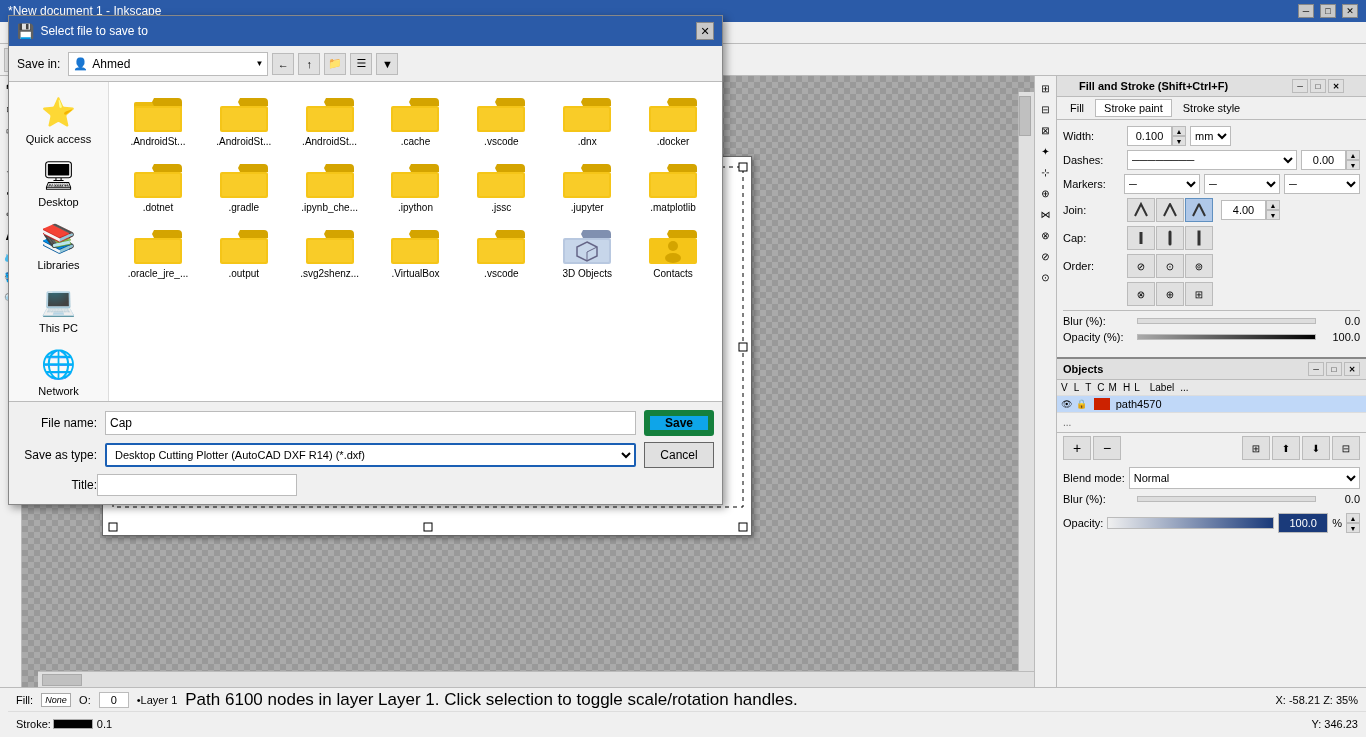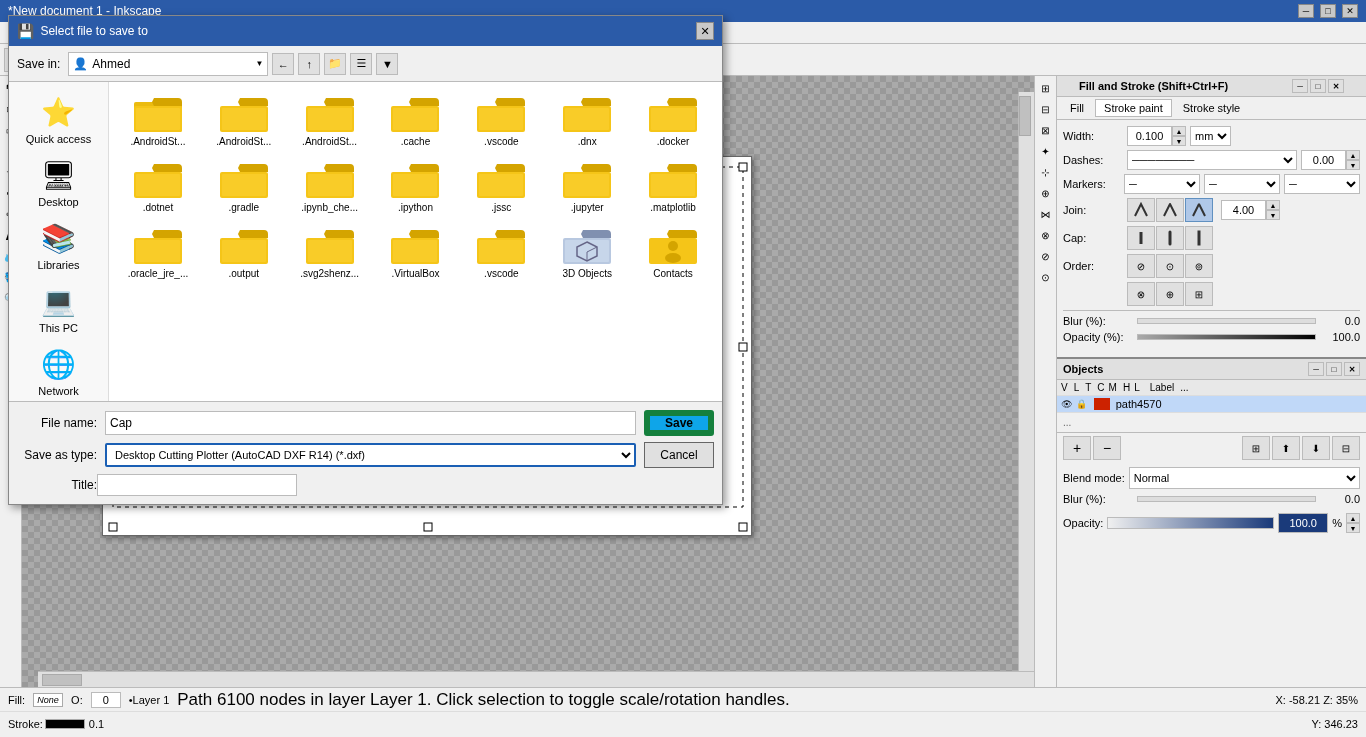--- a/index.html
+++ b/index.html
@@ -32,21 +32,21 @@
     .panel-tabs { display: flex; padding: 2px 4px; gap: 2px; border-bottom: 1px solid #bbb; background: #f0f0f0; }
     .panel-tab { padding: 2px 8px; font-size: 11px; cursor: pointer; border: 1px solid transparent; }
     .panel-tab.active { border: 1px solid #bbb; background: #fff; }
     .objects-header { background: #e0e0e0; padding: 3px 6px; border-bottom: 1px solid #bbb; font-size: 11px; font-weight: bold; display: flex; align-items: center; justify-content: space-between; }
 
     
     .canvas-area { position: absolute; top: 76px; left: 22px; right: 310px; bottom: 50px; background: #888; overflow: hidden; }
     .canvas-white { position: absolute; top: 80px; left: 80px; width: 650px; height: 380px; background: white; border: 1px solid #666; box-shadow: 2px 2px 6px rgba(0,0,0,0.4); }
 
     
-    .status-bar { position: absolute; bottom: 0; left: 0; right: 0; height: 50px; background: #f0f0f0; border-top: 1px solid #bbb; display: flex; flex-direction: column; }
+    .status-bar { position: absolute; bottom: 0; left: 0; right: 0; height: 50px; background: #f0f0f0; border-top: 1px solid #bbb; display: flex; flex-direction: column; padding-left: 8px; }
     .status-row1 { height: 24px; display: flex; align-items: center; padding: 0 8px; gap: 8px; font-size: 11px; border-bottom: 1px solid #ddd; }
     .status-row2 { height: 24px; display: flex; align-items: center; padding: 0 8px; font-size: 11px; }
 
     
     .color-palette { position: absolute; bottom: 24px; left: 22px; right: 310px; height: 24px; background: #f0f0f0; border-top: 1px solid #bbb; display: flex; align-items: center; overflow: hidden; }
     .palette-colors { display: flex; height: 20px; }
     .palette-color { width: 16px; height: 16px; border: 1px solid #aaa; cursor: pointer; }
 
     
     .dialog-overlay { position: absolute; top: 0; left: 0; width: 720px; height: 100%; background: transparent; z-index: 100; }

